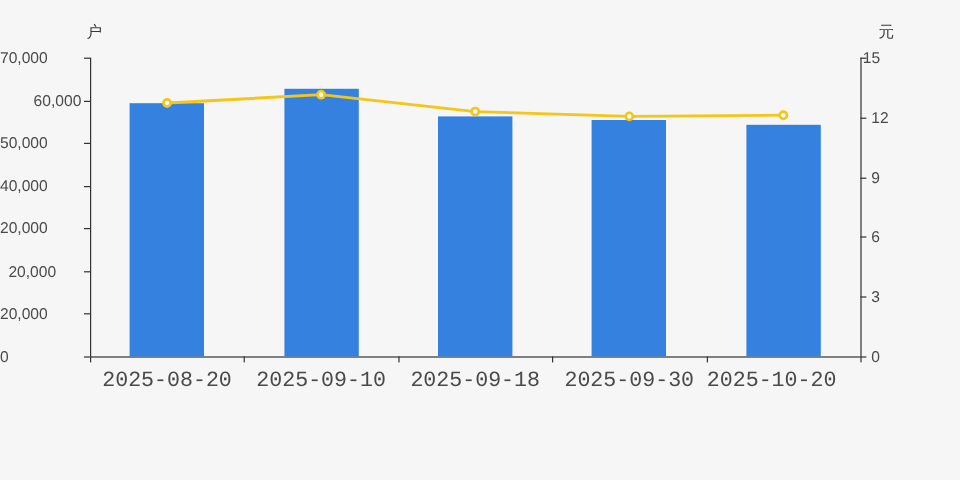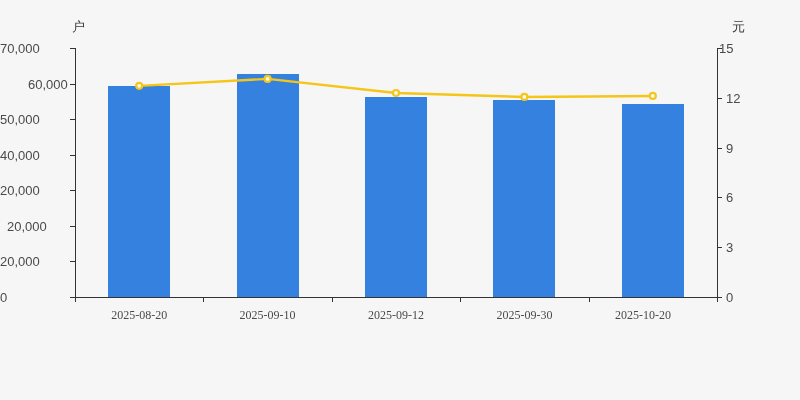--- a/index.html
+++ b/index.html
@@ -52,25 +52,25 @@
     width: 1px;
   }
   .baseline {
     position: absolute;
     background: #333;
     height: 1px;
   }
 
   .xtick-label {
     position: absolute;
-    font-size: 12px;
+    font-size: 18px;
     color: #4a4a4a;
     white-space: nowrap;
     transform: translateX(-50%);
-    font-family: Liberation Serif, serif;
+    font-family: Liberation Mono, monospace;
   }
   .xtick-mark {
     position: absolute;
     background: #333;
     width: 1px;
     height: 5px;
   }
 
   .bar {
     position: absolute;
@@ -130,21 +130,21 @@
     </div>
   <div id="x-ticks">
       <div class="xtick-mark" style="left: 203.4px; top: 297px;"></div>
       <div class="xtick-mark" style="left: 331.8px; top: 297px;"></div>
       <div class="xtick-mark" style="left: 460.2px; top: 297px;"></div>
       <div class="xtick-mark" style="left: 588.6px; top: 297px;"></div>
       <div class="xtick-mark" style="left: 75px; top: 297px;"></div>
       <div class="xtick-mark" style="left: 717px; top: 297px;"></div>
       <div class="xtick-label" style="left: 139.2px; top: 308px;">2025-08-20</div>
       <div class="xtick-label" style="left: 267.6px; top: 308px;">2025-09-10</div>
-      <div class="xtick-label" style="left: 396px; top: 308px;">2025-09-12</div>
+      <div class="xtick-label" style="left: 396px; top: 308px;">2025-09-18</div>
       <div class="xtick-label" style="left: 524.4px; top: 308px;">2025-09-30</div>
       <div class="xtick-label" style="left: 643px; top: 308px;">2025-10-20</div>
     </div>
   <div id="bars-layer">
       <div class="bar" style="background: rgb(53, 129, 224); left: 108.2px; top: 86.0614px; width: 62px; height: 210.939px;"></div>
       <div class="bar" style="background: rgb(53, 129, 224); left: 236.6px; top: 73.9671px; width: 62px; height: 223.033px;"></div>
       <div class="bar" style="background: rgb(53, 129, 224); left: 365px; top: 97.0886px; width: 62px; height: 199.911px;"></div>
       <div class="bar" style="background: rgb(53, 129, 224); left: 493.4px; top: 99.9343px; width: 62px; height: 197.066px;"></div>
       <div class="bar" style="background: rgb(53, 129, 224); left: 621.8px; top: 103.847px; width: 62px; height: 193.153px;"></div>
     </div>

